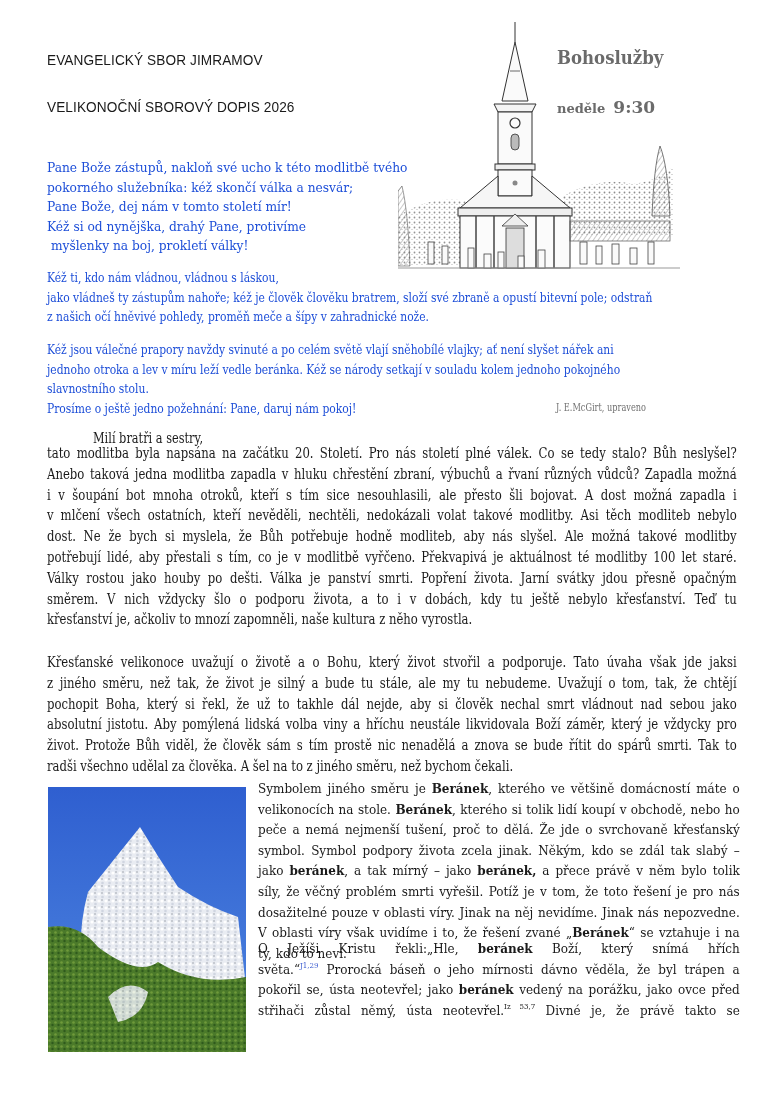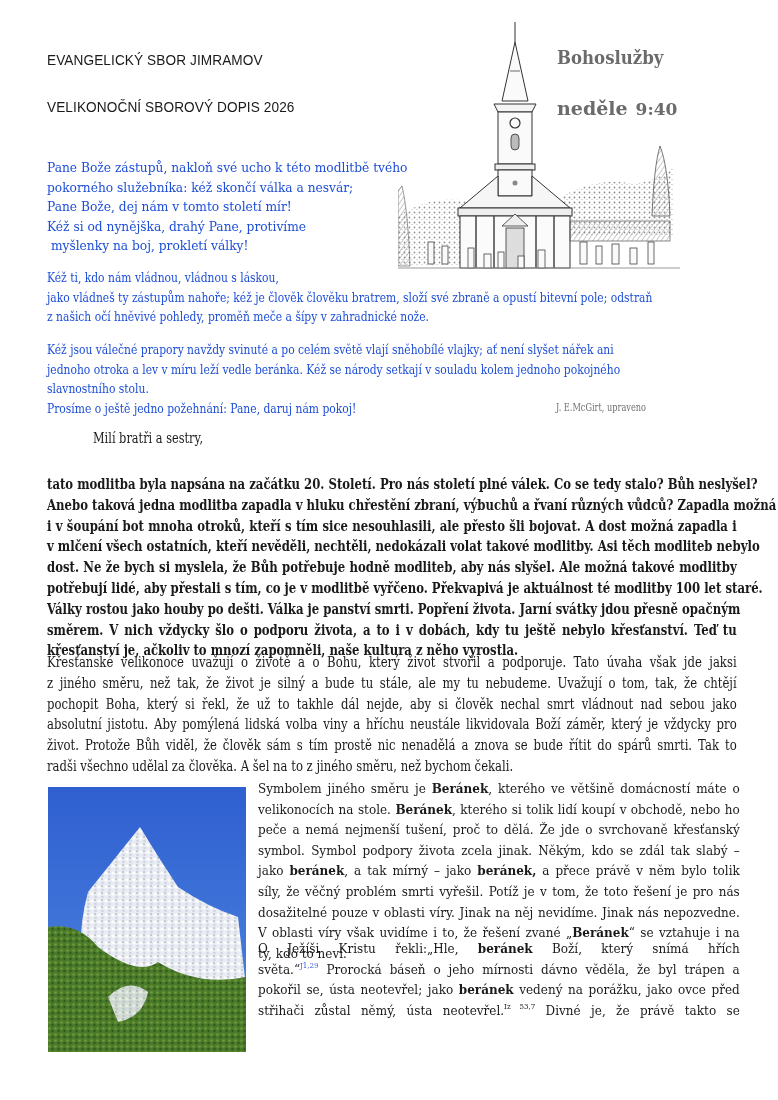--- a/index.html
+++ b/index.html
@@ -20,21 +20,21 @@
     }
     .svc-title {
       left: 557px; top: 47px; font-size: 18px; font-weight: bold; color: #6b6b6b;
       font-family: "DejaVu Serif", serif;
       transform: scaleX(0.92); transform-origin: left top; white-space: nowrap;
     }
     .svc-time {
       left: 557px; top: 97px; color: #6b6b6b; font-weight: bold;
       font-family: "DejaVu Serif", serif; white-space: nowrap;
     }
-    .svc-time .day { font-size: 19px; }
+    .svc-time .day { font-size: 13px; }
     .svc-time .hour { font-size: 17px; margin-left: 8px; }
     .prayer {
       color: #1d4ed8; font-size: 13.6px; line-height: 19.6px;
       font-family: "DejaVu Serif", serif;
     }
     .prayer-line { white-space: nowrap; transform: scaleX(0.9); transform-origin: left top; height: 19.6px; }
     .prayer-cond { white-space: nowrap; transform: scaleX(0.79); transform-origin: left top; height: 19.6px; }
     .attrib {
       left: 556px; top: 401px; font-size: 10.5px; color: #707070;
       font-family: "DejaVu Serif", serif; white-space: nowrap;
@@ -123,21 +123,21 @@
         <rect x="250" y="226" width="6" height="22"></rect>
       <rect x="30" y="226" width="6" height="22"></rect>
         <rect x="44" y="230" width="6" height="18"></rect>
     </g>
     <path d="M0 252 L282 252" stroke="#999" stroke-width="1"></path>
   </svg>
 </div>
 
 <div class="abs svc-title">Bohoslužby</div>
 <div class="abs svc-time">
-  <span class="day">neděle</span><span class="hour">9:40</span>
+  <span class="day">neděle</span><span class="hour">9:30</span>
 </div>
 
 <div class="abs prayer" style="left:47px; top:158px;">
   <div class="prayer-line">Pane Bože zástupů, nakloň své ucho k této modlitbě tvého</div>
   <div class="prayer-line">pokorného služebníka: kéž skončí válka a nesvár;</div>
   <div class="prayer-line">Pane Bože, dej nám v tomto století mír!</div>
   <div class="prayer-line">Kéž si od nynějška, drahý Pane, protivíme</div>
   <div class="prayer-line" style="white-space:pre;"> myšlenky na boj, prokletí války!</div>
 </div>
 
@@ -150,21 +150,21 @@
 <div class="abs prayer" style="left:47px; top:340px;">
   <div class="prayer-cond">Kéž jsou válečné prapory navždy svinuté a po celém světě vlají sněhobílé vlajky; ať není slyšet nářek ani</div>
   <div class="prayer-cond">jednoho otroka a lev v míru leží vedle beránka. Kéž se národy setkají v souladu kolem jednoho pokojného</div>
   <div class="prayer-cond">slavnostního stolu.</div>
   <div class="prayer-cond">Prosíme o ještě jedno požehnání: Pane, daruj nám pokoj!</div>
 </div>
 <div class="abs attrib">J. E.McGirt, upraveno</div>
 
 <div class="abs greet">Milí bratři a sestry,</div>
 
-<div class="abs body-text" style="left:47px; top:474px; width:690px;font-weight:bold;">
+<div class="abs body-text" style="left:47px; top:443px; width:690px;">
   <span class="jl" style="width:838px; transform:scaleX(0.823);">tato modlitba byla napsána na začátku 20. Století. Pro nás století plné válek. Co se tedy stalo? Bůh neslyšel?</span>
   <span class="jl" style="width:838px; transform:scaleX(0.823);">Anebo taková jedna modlitba zapadla v hluku chřestění zbraní, výbuchů a řvaní různých vůdců? Zapadla možná</span>
   <span class="jl" style="width:838px; transform:scaleX(0.823);">i v šoupání bot mnoha otroků, kteří s tím sice nesouhlasili, ale přesto šli bojovat. A dost možná zapadla i</span>
   <span class="jl" style="width:838px; transform:scaleX(0.823);">v mlčení všech ostatních, kteří nevěděli, nechtěli, nedokázali volat takové modlitby. Asi těch modliteb nebylo</span>
   <span class="jl" style="width:838px; transform:scaleX(0.823);">dost. Ne že bych si myslela, že Bůh potřebuje hodně modliteb, aby nás slyšel. Ale možná takové modlitby</span>
   <span class="jl" style="width:838px; transform:scaleX(0.823);">potřebují lidé, aby přestali s tím, co je v modlitbě vyřčeno. Překvapivá je aktuálnost té modlitby 100 let staré.</span>
   <span class="jl" style="width:838px; transform:scaleX(0.823);">Války rostou jako houby po dešti. Válka je panství smrti. Popření života. Jarní svátky jdou přesně opačným</span>
   <span class="jl" style="width:838px; transform:scaleX(0.823);">směrem. V nich vždycky šlo o podporu života, a to i v dobách, kdy tu ještě nebylo křesťanství. Teď tu</span>
   <span class="ll" style="transform:scaleX(0.82);">křesťanství je, ačkoliv to mnozí zapomněli, naše kultura z něho vyrostla.</span>
 </div>

